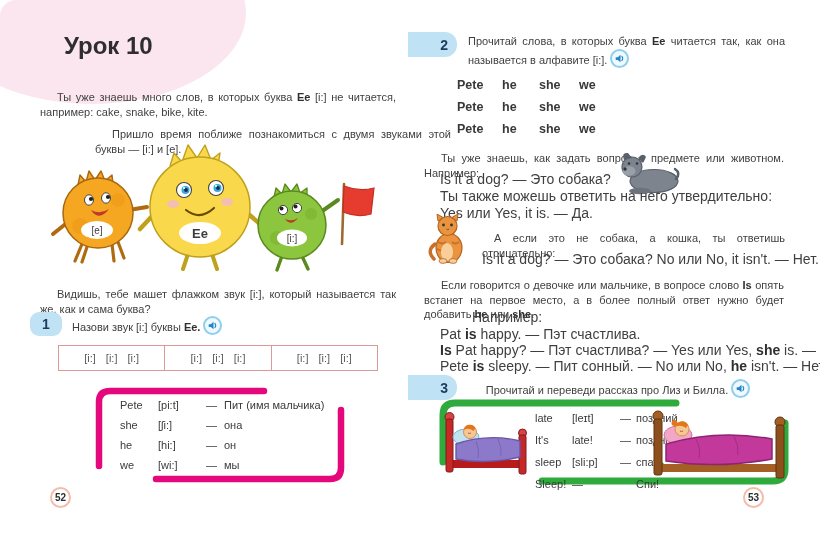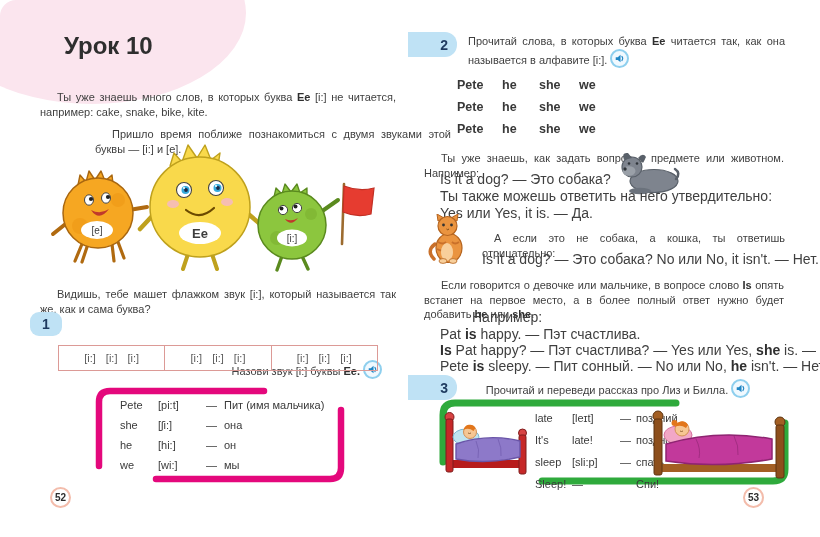--- a/index.html
+++ b/index.html
@@ -106,21 +106,21 @@
         <text x="262" y="102" text-anchor="middle" font-size="10">[i:]</text>
       </g>
     </svg>
   </div>
 
   <p class="p pl" style="left:40px;top:276px;width:356px;">Видишь, тебе машет флажком звук [i:], который называется так же, как и сама буква?</p>
 
   <div class="badge badge-left" style="left:30px;top:312px;">
       <span>1</span>
     </div>
-  <div class="ex-task" style="left:72px;top:316px;width:310px;text-align:right;margin-top:44px;"><span>Назови звук [i:] буквы </span><b>Ee.</b><span class="audio-btn"><svg viewBox="0 0 16 16">
+  <div class="ex-task" style="left:72px;top:316px;width:310px;text-align:left;"><span>Назови звук [i:] буквы </span><b>Ee.</b><span class="audio-btn"><svg viewBox="0 0 16 16">
           <path d="M2.5 6 h3 l4 -3.4 v10.8 l-4 -3.4 h-3 z" fill="#2187c5"></path>
           <path d="M11.5 5 q2.4 3 0 6" stroke="#2187c5" fill="none" stroke-width="1.6" stroke-linecap="round"></path>
         </svg></span></div>
 
   <div class="sound-table">
     <div class="sound-cell">[i:] [i:] [i:]</div>
     <div class="sound-cell">[i:] [i:] [i:]</div>
     <div class="sound-cell">[i:] [i:] [i:]</div>
   </div>
 

